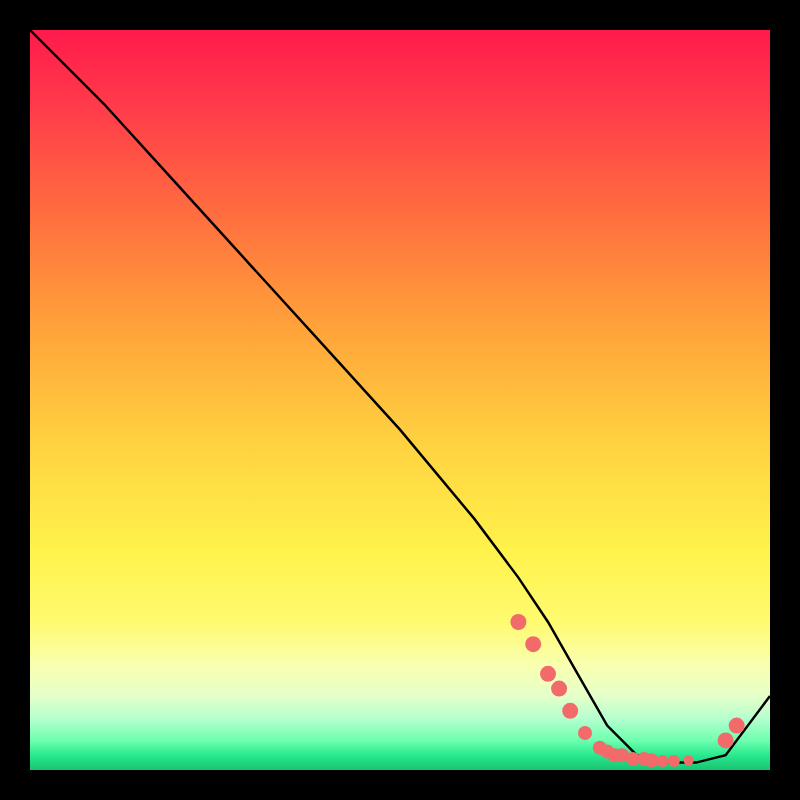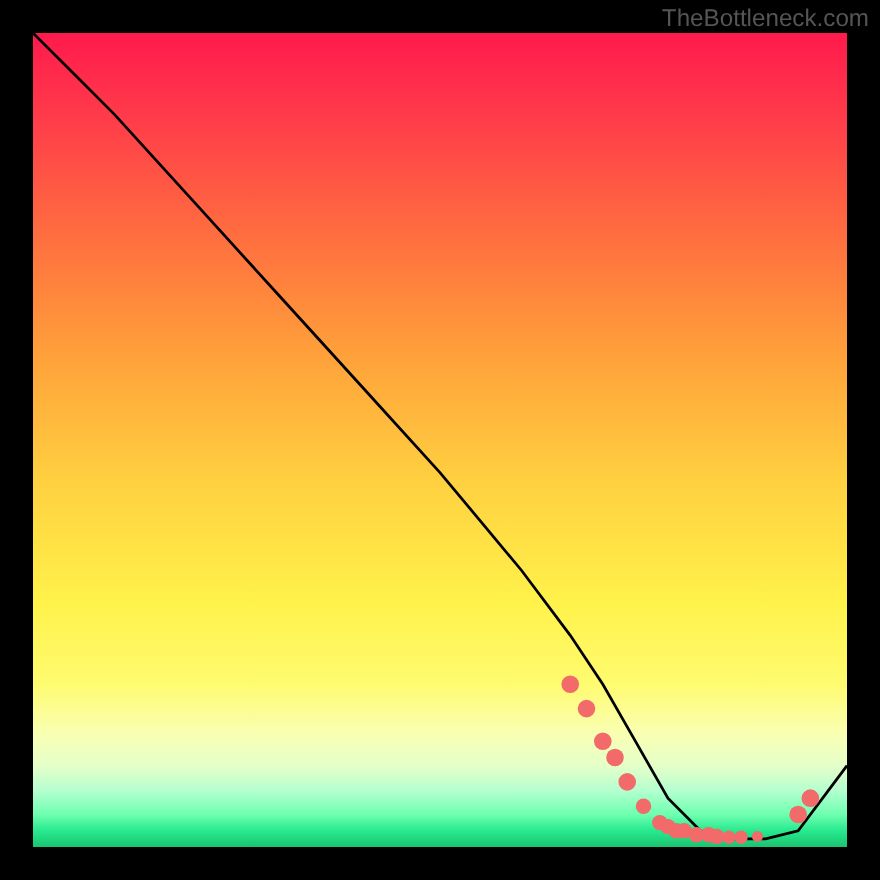--- a/index.html
+++ b/index.html
@@ -56,21 +56,20 @@
     top: 0;
     width: 740px;
     height: 740px;
     z-index: 5;
   }
 </style>
 </head>
 <body>
 
 <div class="frame">
-  <div class="watermark">TheBottleneck.com</div>
   <div class="plot-area">
     <svg class="curve" viewBox="0 0 740 740" preserveAspectRatio="none">
       <path id="curve-path" fill="none" stroke="#000000" stroke-width="2.5" d="M0.0 0.0 L44.4 44.4 L74.0 74.0 L148.0 155.4 L222.0 236.8 L296.0 318.2 L370.0 399.6 L444.0 488.4 L488.4 547.6 L518.0 592.0 L547.6 643.8 L577.2 695.6 L606.8 725.2 L636.4 732.6 L666.0 732.6 L695.6 725.2 L740.0 666.0"></path>
       <g id="markers-group">
           <circle cx="488.4" cy="592.0" r="8" fill="#f26a6a"></circle>
           <circle cx="503.2" cy="614.2" r="8" fill="#f26a6a"></circle>
           <circle cx="518.0" cy="643.8" r="8" fill="#f26a6a"></circle>
           <circle cx="529.1" cy="658.6" r="8" fill="#f26a6a"></circle>
           <circle cx="540.2" cy="680.8" r="8" fill="#f26a6a"></circle>
           <circle cx="555.0" cy="703.0" r="7" fill="#f26a6a"></circle>

